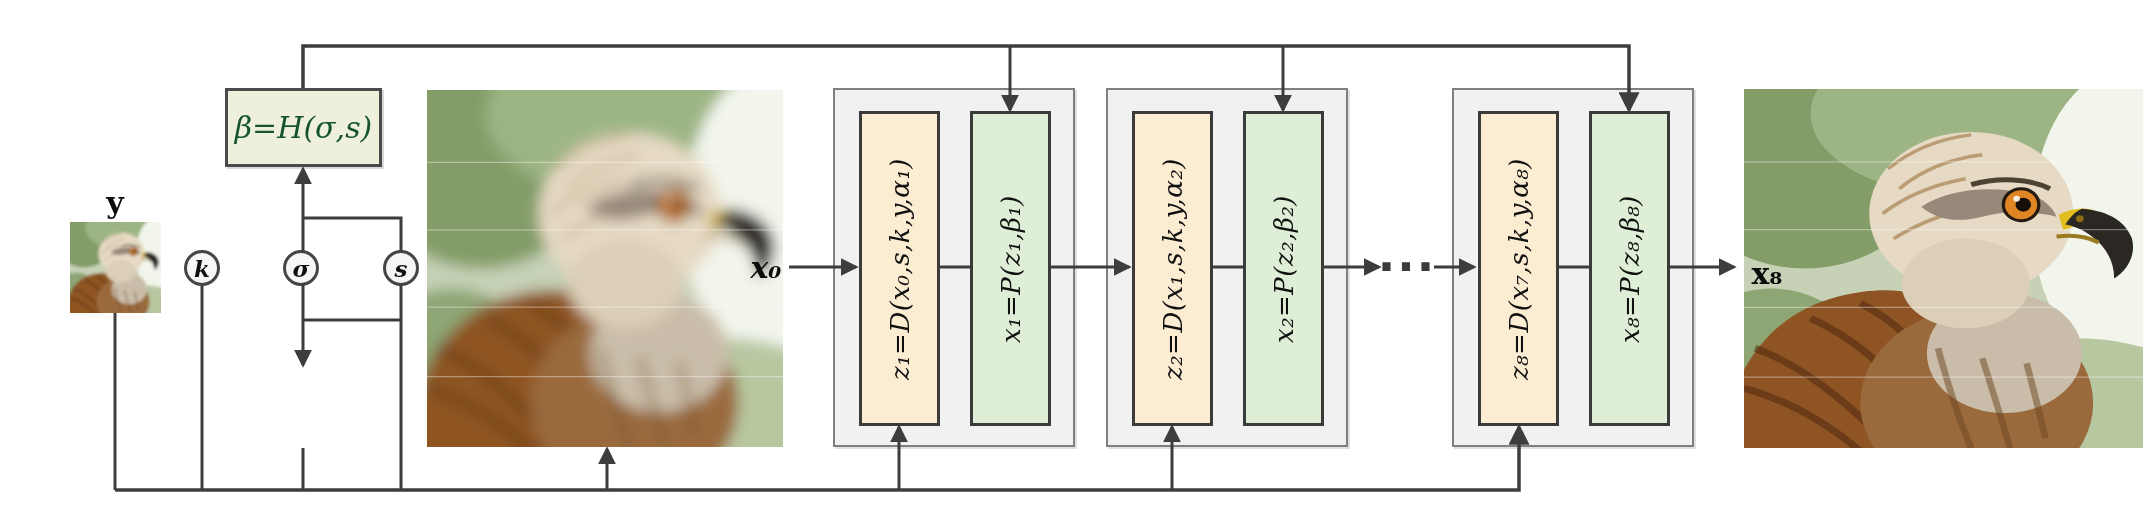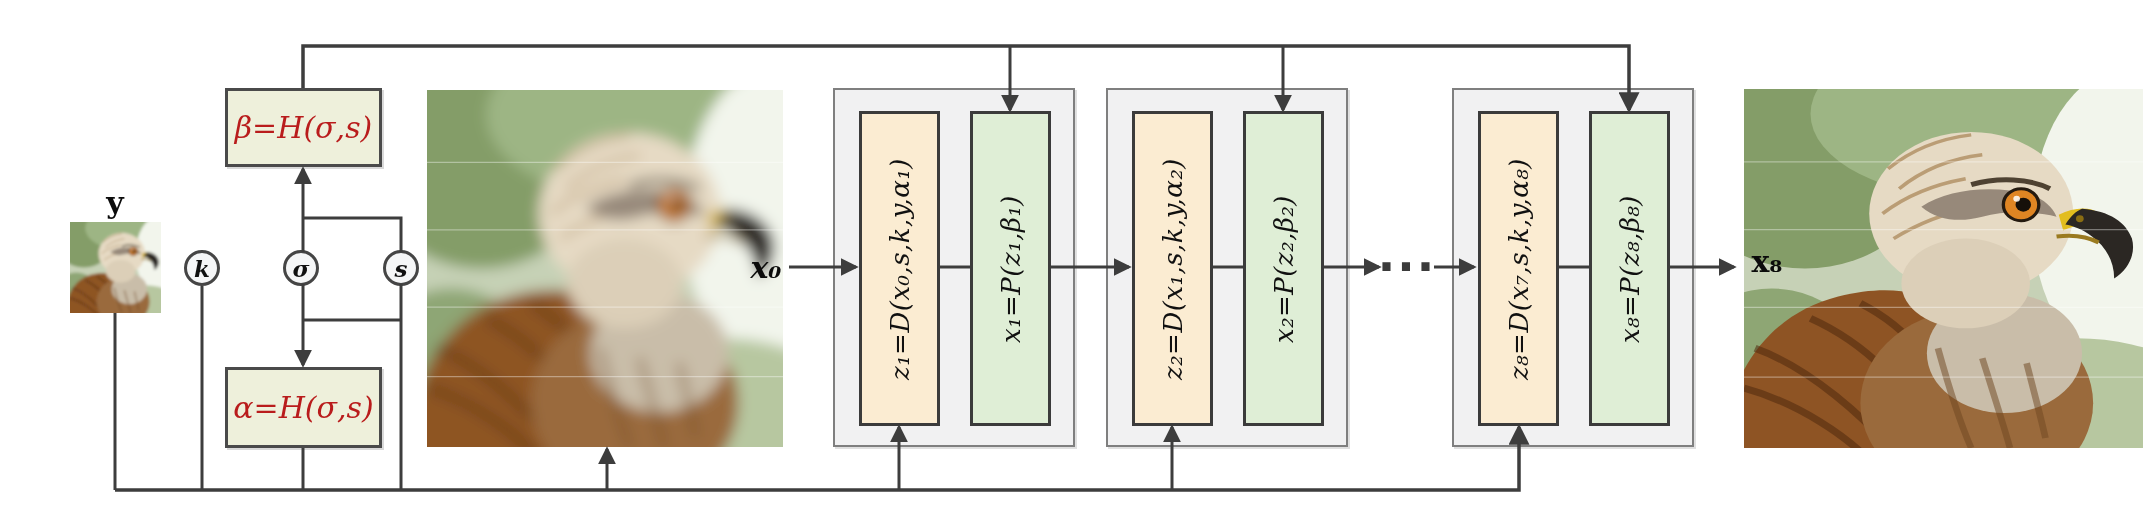--- a/index.html
+++ b/index.html
@@ -21,34 +21,34 @@
   .module{position:absolute;top:21px;height:315px;width:81px;box-sizing:border-box;
           border:3px solid var(--box-border,#3b3b3b);
           display:flex;align-items:center;justify-content:center;}
   .module.data {left:24px; background:var(--data-fill,#fbecd2);}
   .module.prior{left:135px;background:var(--prior-fill,#dfeed6);}
   .vtext{transform:rotate(-90deg);white-space:nowrap;font-style:italic;
          font-size:26px;color:#101010;letter-spacing:.5px;}
   .hbox{position:absolute;left:225px;width:157px;box-sizing:border-box;
         background:var(--hyper-fill,#eef0db);border:3px solid #4a4a4a;
         display:flex;align-items:center;justify-content:center;
-        font-style:italic;font-size:30px;color:#b91c1c;
+        font-style:italic;font-size:30px;color:#14532d;
         box-shadow:2px 2px 0 rgba(0,0,0,.15);z-index:10;}
   #boxBeta {top:88px; height:79px;}
   #boxAlpha{top:367px;height:81px;}
   .circle{position:absolute;width:36px;height:36px;box-sizing:border-box;border-radius:50%;
           background:#f5f6f7;border:3px solid #454545;z-index:10;
           display:flex;align-items:center;justify-content:center;
           font-weight:bold;font-style:italic;font-size:23px;color:#101010;}
   #circK{left:184px;top:250px;} #circSigma{left:283px;top:250px;} #circS{left:383px;top:250px;}
   .lbl{position:absolute;font-weight:bold;font-size:30px;color:#0b0b0b;z-index:40;
        display:flex;align-items:center;justify-content:center;}
   #lblY {left:93px; top:185px;width:44px;height:34px;}
   #lblX0{left:741px;top:250px;width:50px;height:34px;font-style:italic;}
-  #lblX8{left:1741px;top:244px;width:52px;height:34px;}
+  #lblX8{left:1741px;top:256px;width:52px;height:34px;}
   .dots{position:absolute;left:1379px;top:248px;width:56px;height:38px;z-index:40;
         display:flex;align-items:center;justify-content:center;
         font-family:"DejaVu Sans","Liberation Sans",sans-serif;
         font-weight:bold;font-size:46px;letter-spacing:2px;color:#3b3b3b;}
 </style>
 </head>
 <body>
 
 <div class="canvas">
 
@@ -151,23 +151,20 @@
     <div class="module data">
       <span class="vtext">z₈=D(x₇,s,k,y,α₈)</span>
     </div>
     <div class="module prior">
       <span class="vtext">x₈=P(z₈,β₈)</span>
     </div>
   </div>
 
   <div class="hbox" id="boxBeta">
     <span>β=H(σ,s)</span>
-  </div>
-  <div class="hbox" id="boxAlpha">
-    <span>α=H(σ,s)</span>
   </div>
 
   <div class="circle" id="circK">
     <span>k</span>
   </div>
   <div class="circle" id="circSigma">
     <span>σ</span>
   </div>
   <div class="circle" id="circS">
     <span>s</span>

